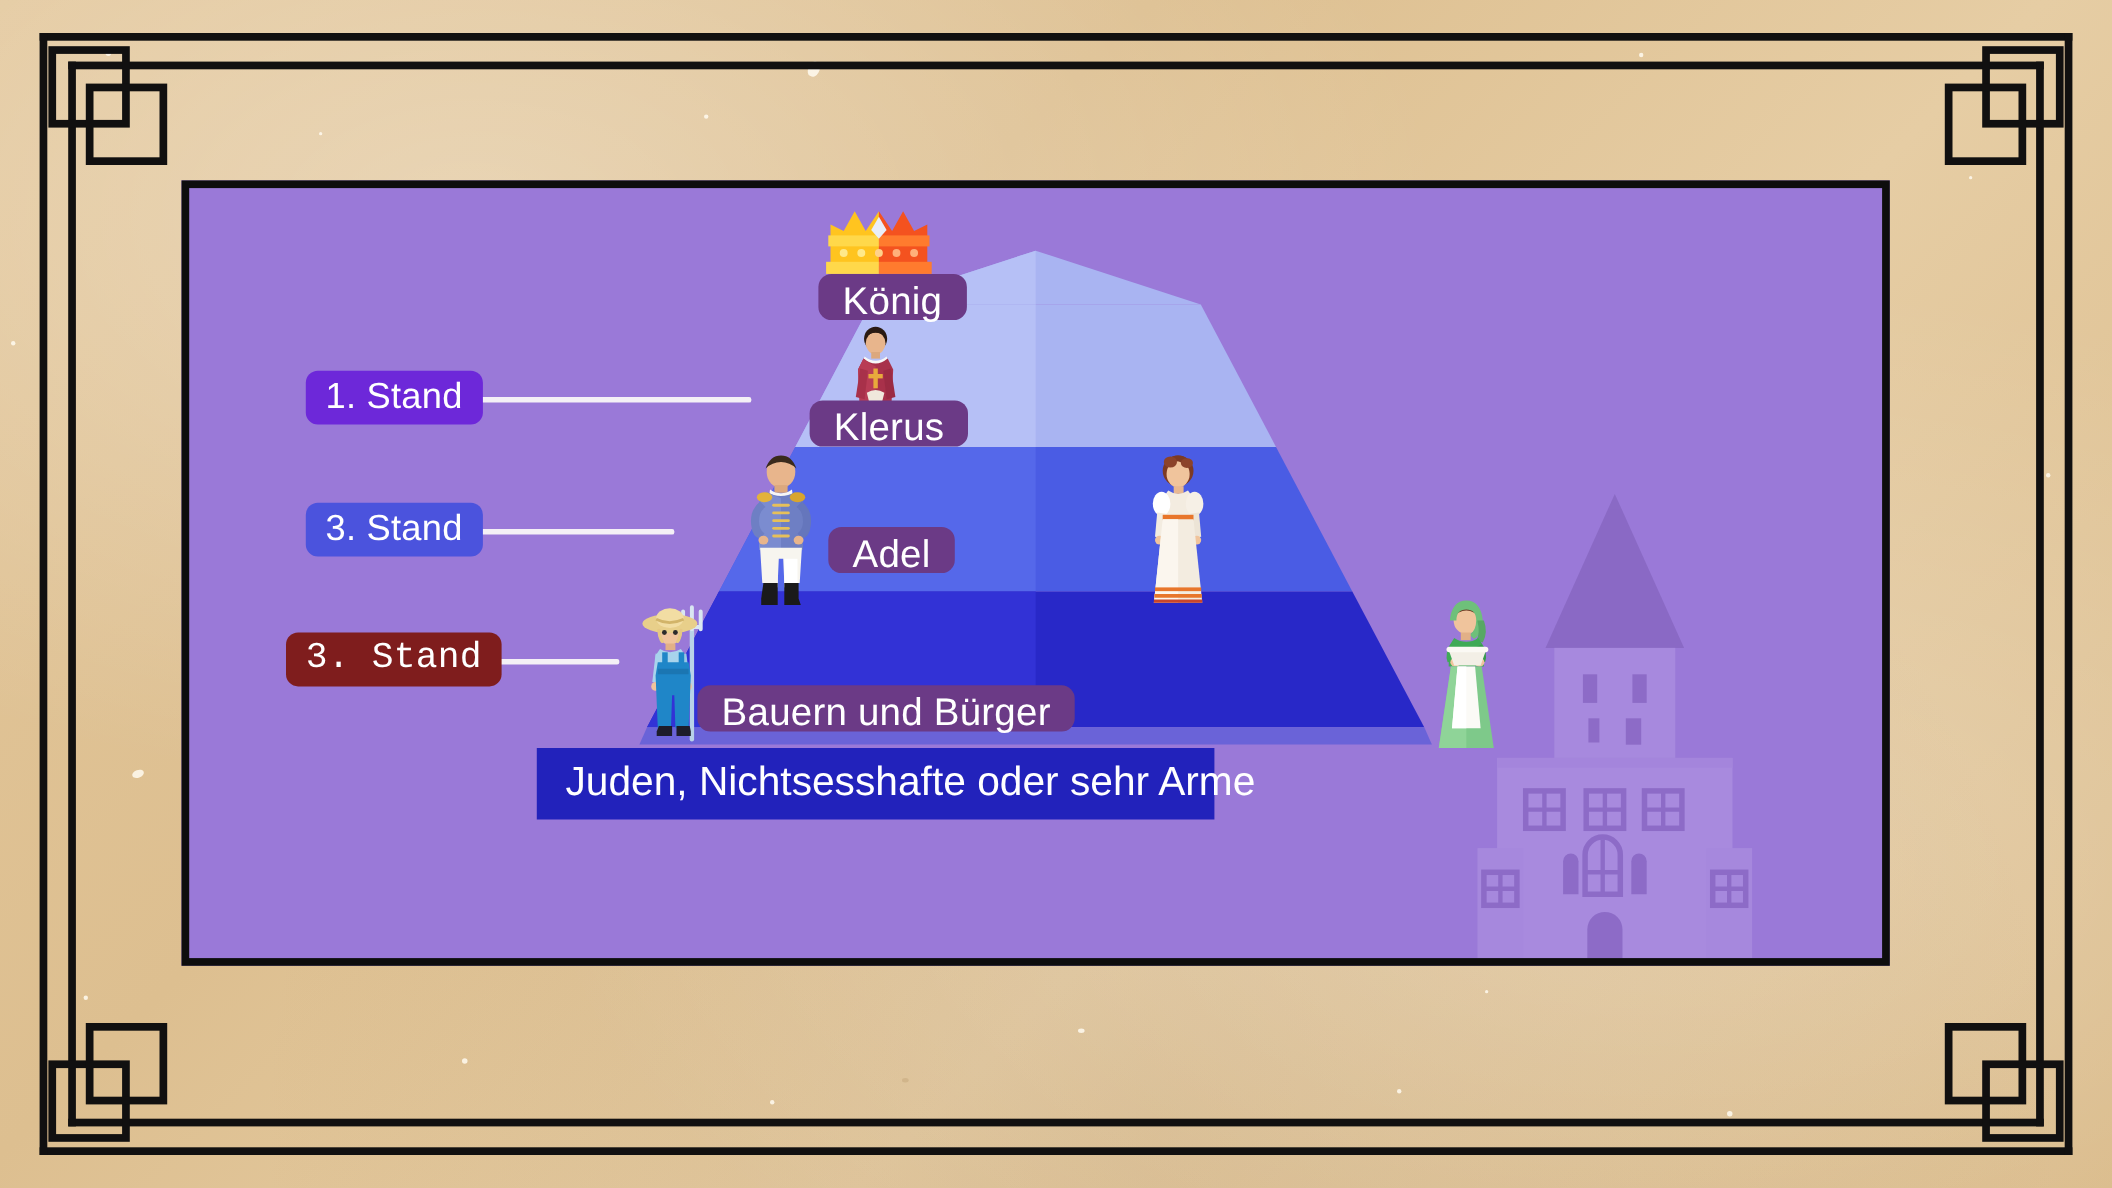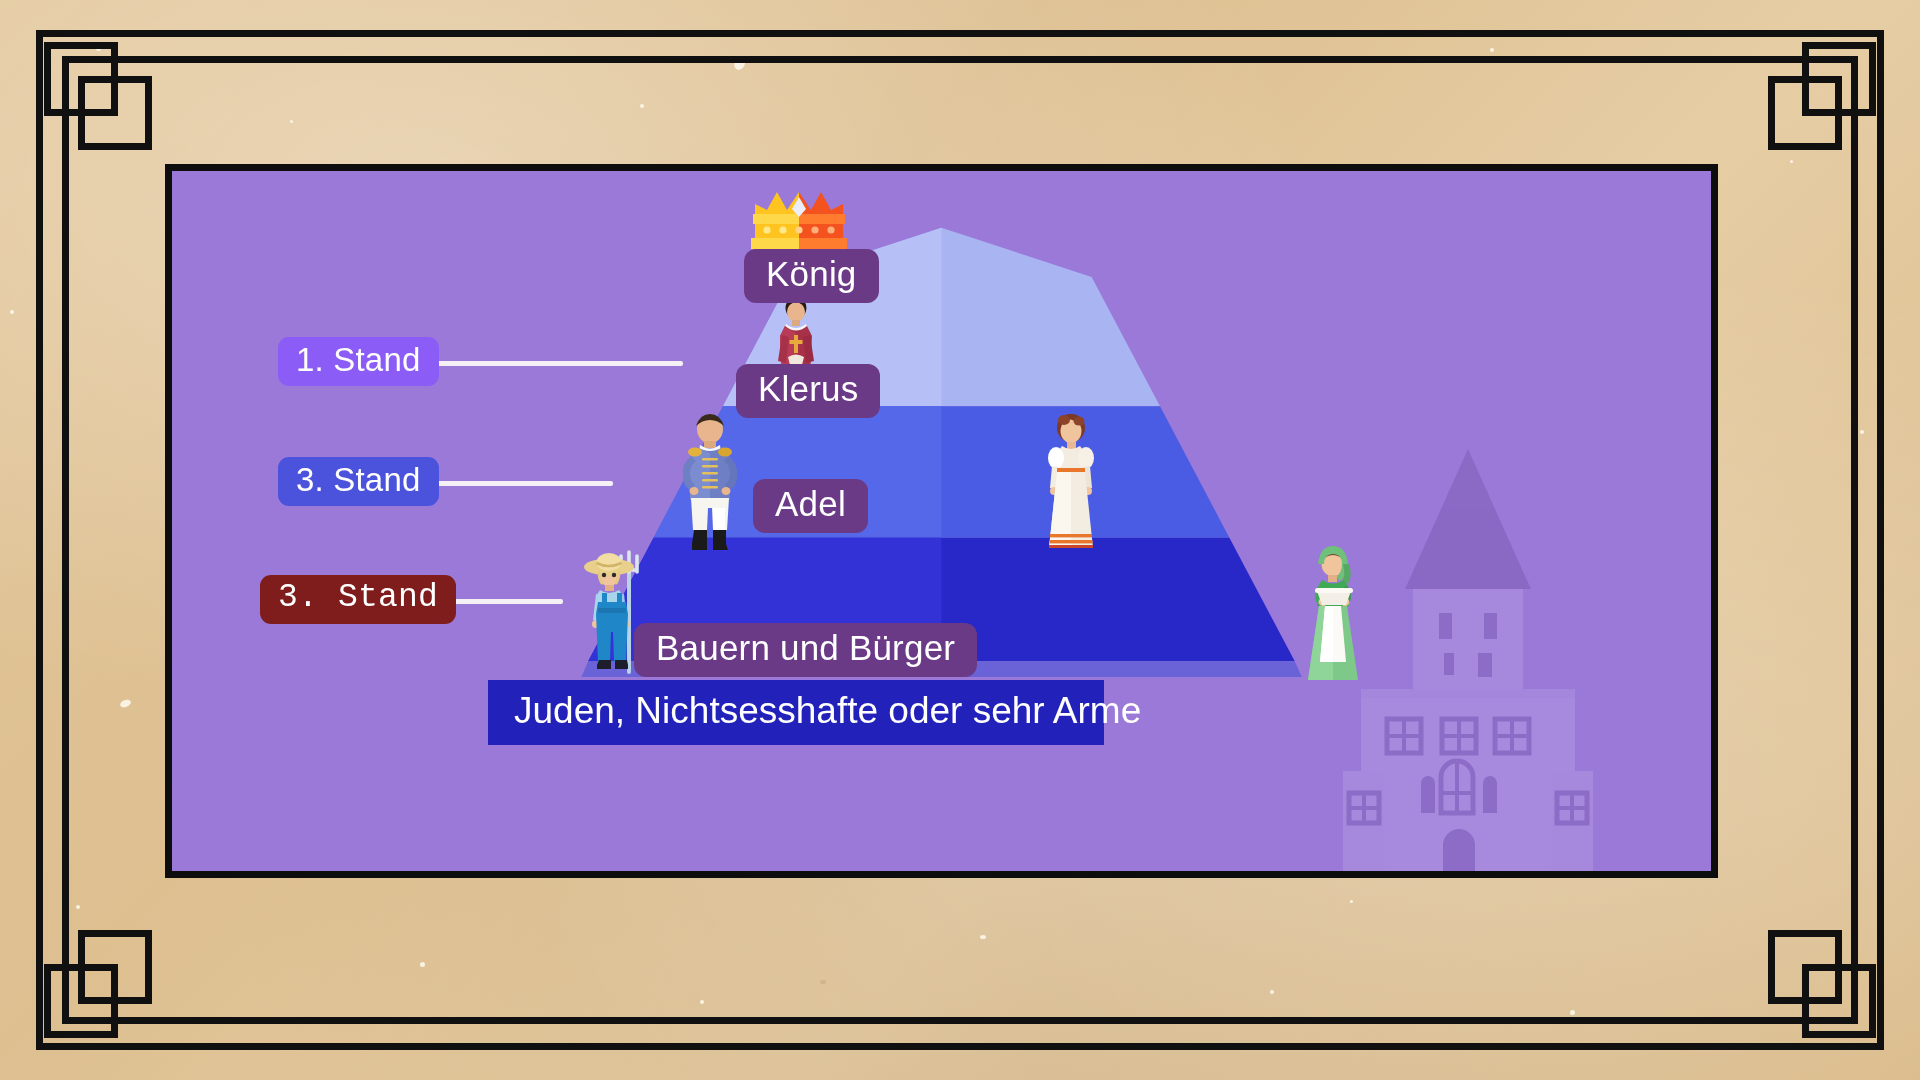--- a/index.html
+++ b/index.html
@@ -62,21 +62,21 @@
     position: absolute;
     color: #ffffff;
     border-radius: 12px;
     white-space: nowrap;
     box-sizing: border-box;
     letter-spacing: .2px;
     text-align: center;
   }
   .tier-badge {
     background: #6b3a86;
-    padding: 7px 22px 12px 22px;
+    padding: 7px 22px 0 22px;
     font-size: 35px;
     line-height: 1;
   }
   .stand-badge {
     padding: 6px 18px 10px 18px;
     font-size: 33px;
     line-height: 1;
     border-radius: 11px;
   }
   .base-bar {
@@ -379,21 +379,21 @@
       <path d="M24 62 l14 0 l0 74 l-25 0Z" fill="#8fd498"></path>
 
       <path d="M30 62 l16 0 l5 56 l-26 0Z" fill="#fbfaf6"></path>
       <path d="M30 62 l8 0 l0 56 l-13 0Z" fill="#ffffff"></path>
     </svg>
 
     <div class="conn" style="left:251px; top:190px; width:260px;"></div>
     <div class="conn" style="left:251px; top:310px; width:190px;"></div>
     <div class="conn" style="left:251px; top:428px; width:140px;"></div>
 
-    <div class="badge stand-badge" style="left:106px; top:166px; background:#8b5cf6;">1. Stand</div>
+    <div class="badge stand-badge" style="left:106px; top:166px; background:#6d28d9;">1. Stand</div>
     <div class="badge stand-badge" style="left:106px; top:286px; background:#4b53dd;">3. Stand</div>
     <div class="badge stand-badge" style="left:88px; top:404px; background:#7f1d1d;font-family:Liberation Mono, monospace;">3. Stand</div>
 
     <div class="badge tier-badge" style="left:572px; top:78px;">König</div>
     <div class="badge tier-badge" style="left:564px; top:193px;">Klerus</div>
     <div class="badge tier-badge" style="left:581px; top:308px;">Adel</div>
     <div class="badge tier-badge" style="left:462px; top:428px;margin-top:24px;">Bauern und Bürger</div>
 
     <div class="base-bar" style="left:316px; top:509px; width:616px;">Juden, Nichtsesshafte oder sehr Arme</div>
 

